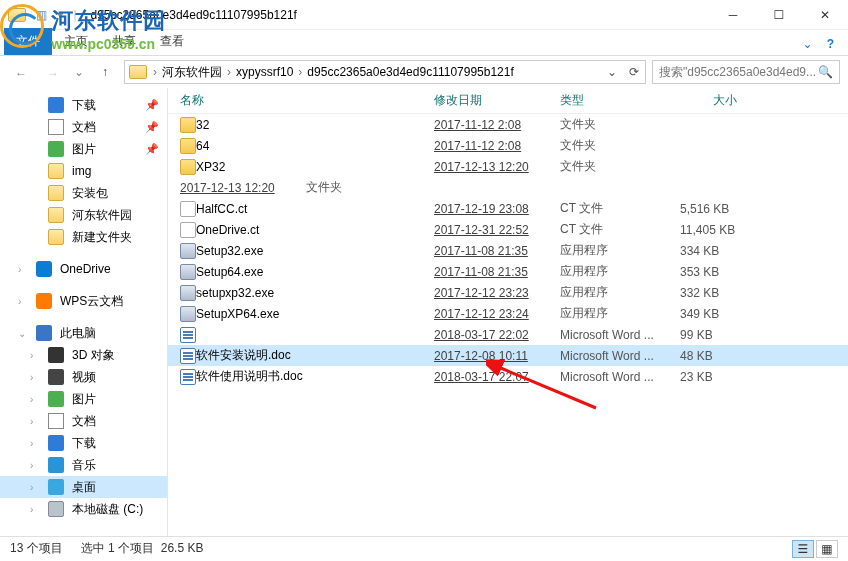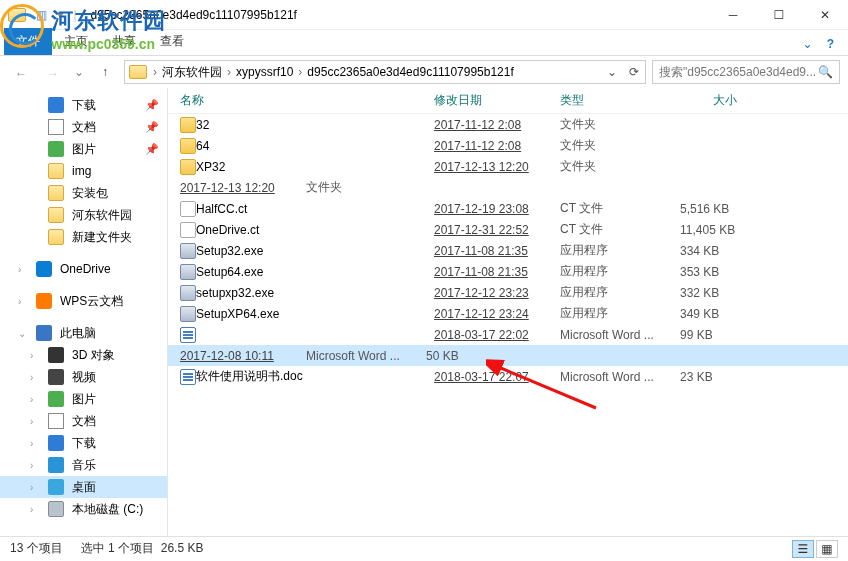--- a/index.html
+++ b/index.html
@@ -325,23 +325,27 @@
         </div>
         <div class="filerow">
           <div class="fname">
             <span class="ficon fi-doc"></span>
           </div>
           <div class="fdate">2018-03-17 22:02</div>
           <div class="ftype">Microsoft Word ...</div>
           <div class="fsize">99 KB</div>
         </div>
         <div class="filerow selected">
+          <div class="fname">
+            <span class="ficon fi-doc"></span>
+            <span>软件安装说明.doc</span>
+          </div>
           <div class="fdate">2017-12-08 10:11</div>
           <div class="ftype">Microsoft Word ...</div>
-          <div class="fsize">50 KB</div>
+          <div class="fsize">48 KB</div>
         </div>
         <div class="filerow">
           <div class="fname">
             <span class="ficon fi-doc"></span>
             <span>软件使用说明书.doc</span>
           </div>
           <div class="fdate">2018-03-17 22:07</div>
           <div class="ftype">Microsoft Word ...</div>
           <div class="fsize">23 KB</div>
         </div>

